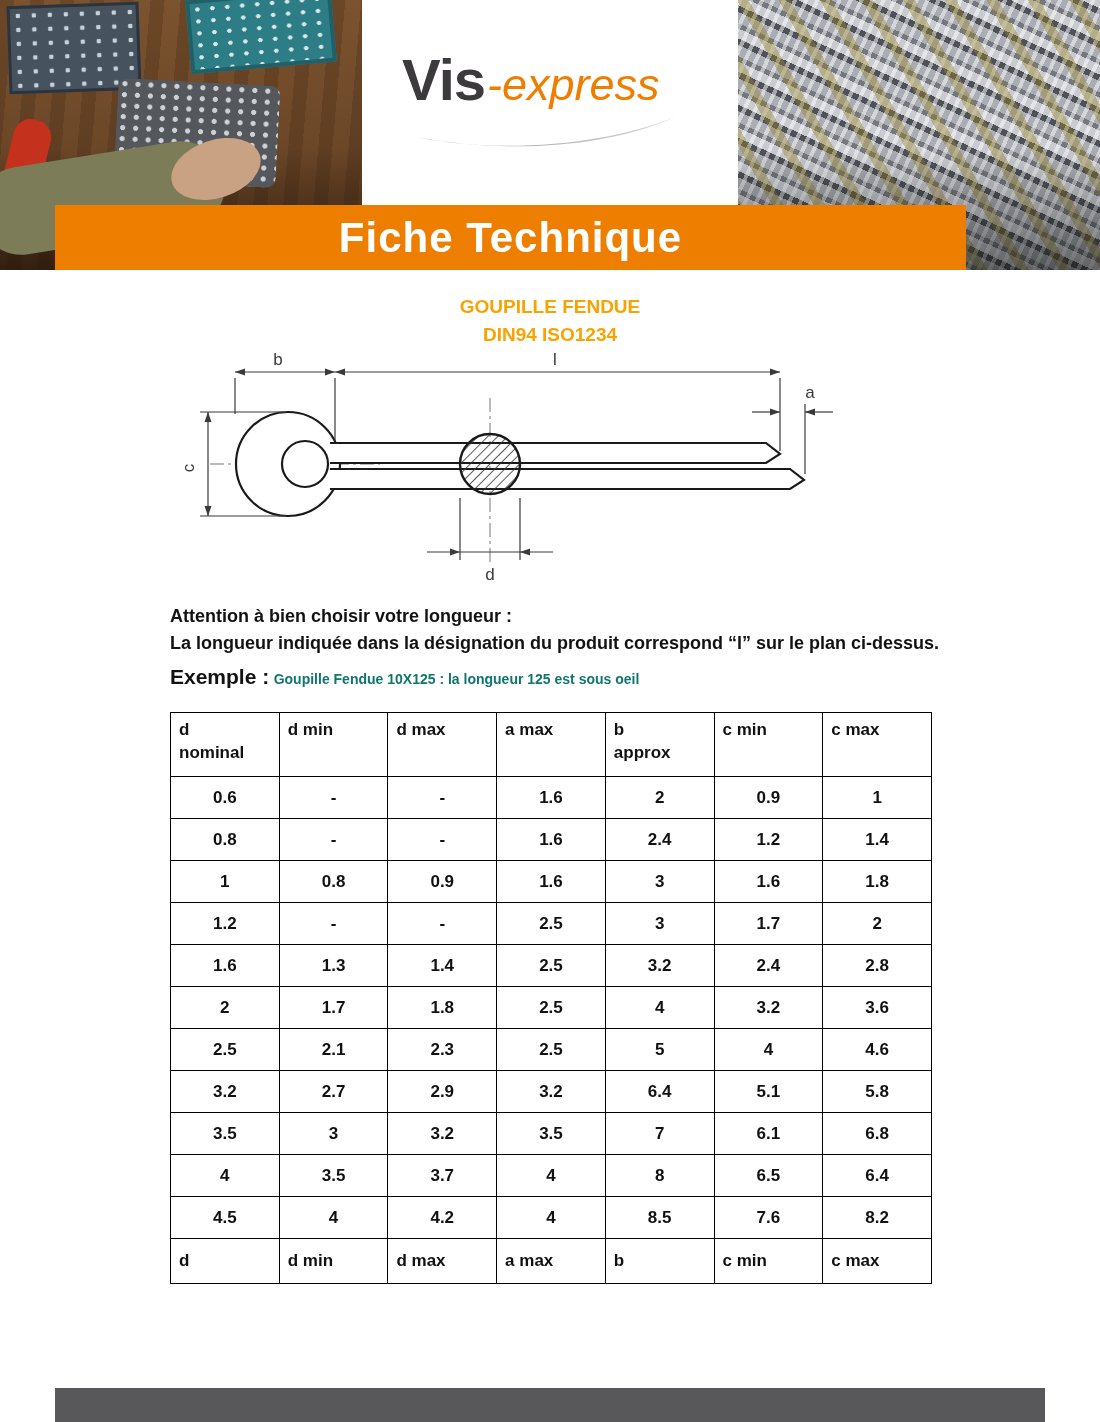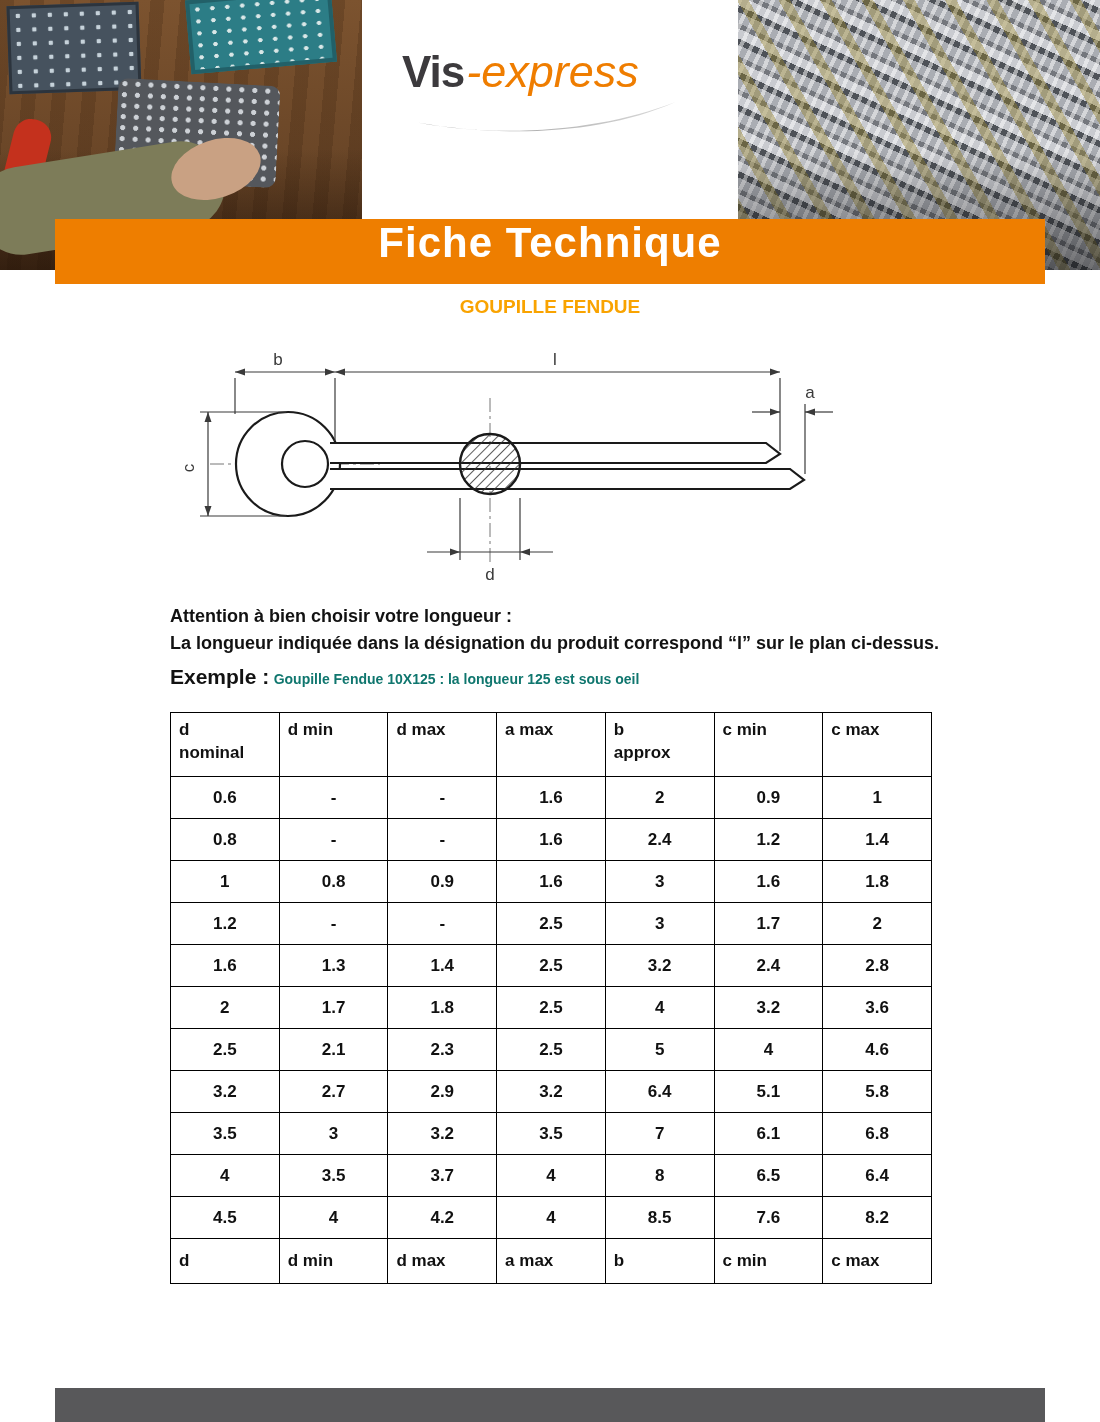--- a/index.html
+++ b/index.html
@@ -56,28 +56,28 @@
       linear-gradient(180deg, rgba(0,0,0,0) 55%, rgba(10,10,12,.55) 100%),
       repeating-linear-gradient(60deg, rgba(0,0,0,0) 0 26px, rgba(150,130,40,.40) 26px 36px),
       repeating-linear-gradient(115deg, rgba(255,255,255,.5) 0 4px, rgba(0,0,0,0) 4px 10px),
       repeating-linear-gradient(25deg, #c9cbd0 0 9px, #74777d 9px 14px, #aaadb3 14px 24px, #4e5258 24px 30px),
       #8e9196;
   }
 
   
   .logo { position:absolute; left:402px; top:46px; width:300px; }
   .logo-text { display:flex; align-items:baseline; }
-  .logo-main { font-size:44px; font-weight:bold; color:#3c3a3d; letter-spacing:-1px; }
+  .logo-main { font-size:58px; font-weight:bold; color:#3c3a3d; letter-spacing:-1px; }
   .logo-suffix { font-size:45px; font-weight:normal; font-style:italic; color:#ef7d00; margin-left:2px; }
   .swoosh { display:block; margin-top:2px; margin-left:8px; width:274px; height:34px; }
 
   
   .banner {
-    position:absolute; top:219px; left:55px; width:990px; height:65px;
-    background:#ee7e00; display:flex; align-items:flex-start; justify-content:center;
+    position:absolute; top:205px; left:55px; width:911px; height:65px;
+    background:#ee7e00; display:flex; align-items:center; justify-content:center;
   }
   .banner-title { color:#ffffff; font-size:42px; font-weight:bold; letter-spacing:1px; }
 
   
   .doc-title { position:absolute; top:293px; left:0; width:100%; text-align:center; }
   .doc-title-main, .doc-title-sub { font-size:19px; font-weight:bold; color:#f9a300; line-height:28px; }
 
   
   .diagram { position:absolute; left:140px; top:348px; width:780px; height:242px; }
   .dim-label { font-size:17px; fill:#3a3a3a; }
@@ -135,20 +135,21 @@
       <path d="M4 24 C 100 42 205 30 276 2 C 200 36 95 40 4 24 Z" fill="url(#swgrad)"></path>
     </svg>
   </div>
 
   <div class="banner">
     <div class="banner-title">Fiche Technique</div>
   </div>
 
   <div class="doc-title">
     <div class="doc-title-main">GOUPILLE FENDUE</div>
+    <div class="doc-title-sub">DIN94 ISO1234</div>
   </div>
 
   <div class="diagram">
     <svg viewBox="0 0 780 242" width="780" height="242">
 
       <line x1="70" y1="116" x2="240" y2="116" stroke="#777" stroke-width="1" stroke-dasharray="14 4 3 4"></line>
       <line x1="350" y1="50" x2="350" y2="214" stroke="#777" stroke-width="1" stroke-dasharray="14 4 3 4"></line>
 
       <circle cx="148" cy="116" r="52" fill="#fff" stroke="#1a1a1a" stroke-width="2.2"></circle>
 

